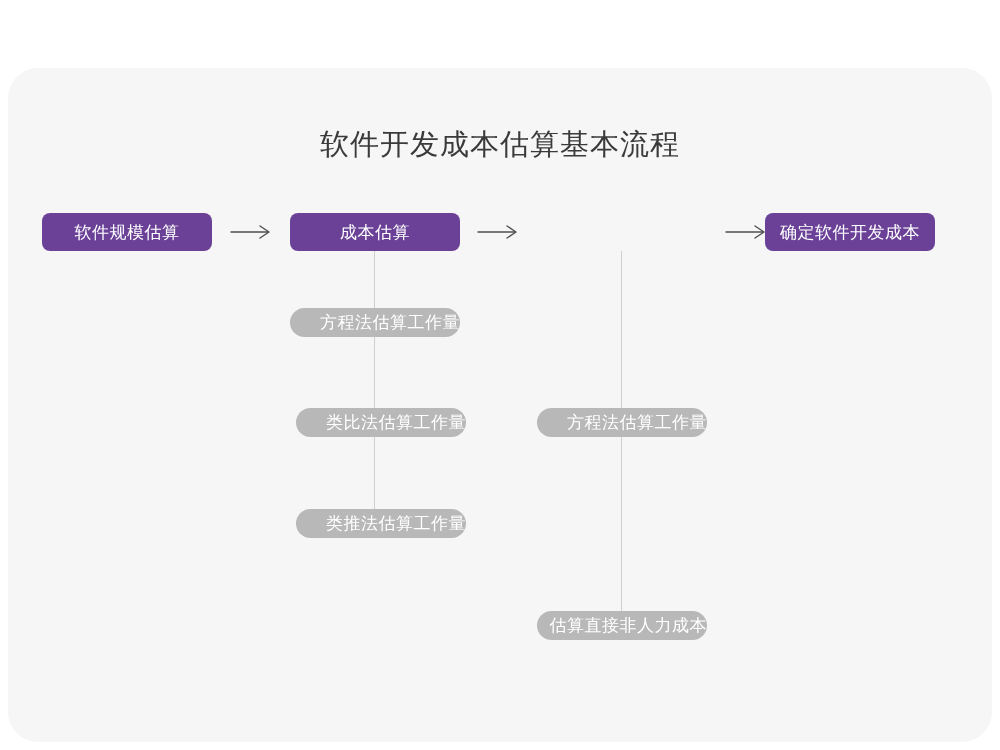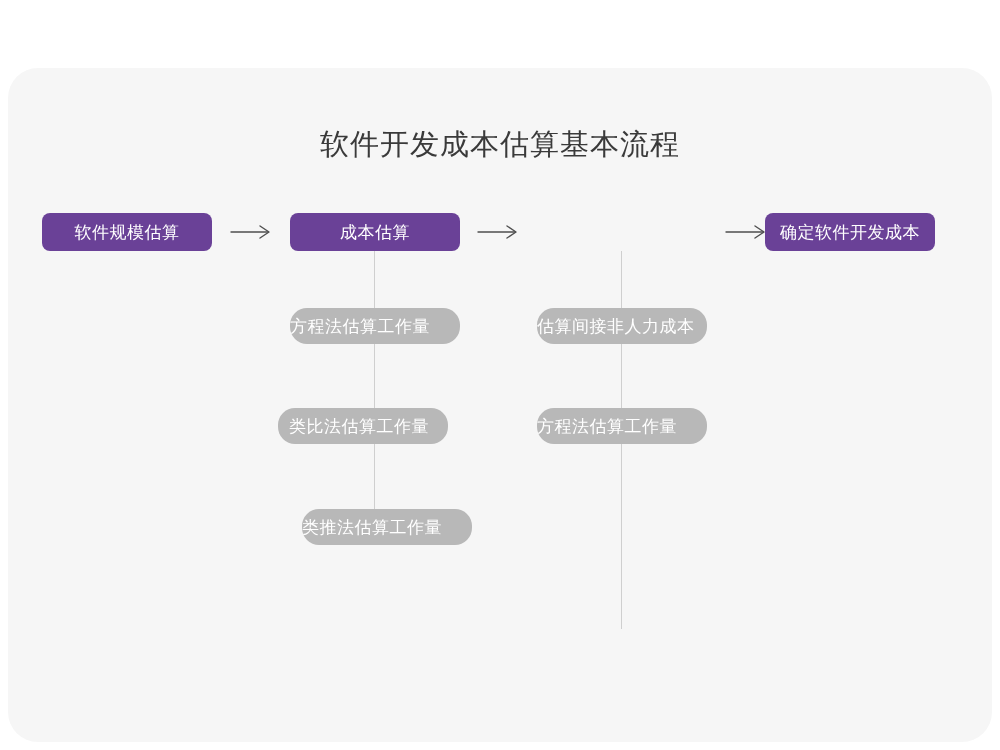--- a/index.html
+++ b/index.html
@@ -42,27 +42,27 @@
     width: 170px; height: 38px;
     background: var(--primary);
     border-radius: 8px;
     color: var(--box-text);
     font-size: 17px;
     letter-spacing: 0.5px;
     display: flex; align-items: center; justify-content: center; text-align: right;
   }
   .substep-box {
     position: absolute;
-    width: 170px; height: 36px;
+    width: 170px; height: 29px;
     background: var(--substep);
     border-radius: 17px;
     color: var(--box-text);
     font-size: 17px;
     letter-spacing: 0.5px;
-    display: flex; align-items: center; justify-content: flex-start;
+    display: flex; align-items: center; justify-content: flex-end;
   }
   .vline {
     position: absolute;
     width: 1px;
     background: var(--line);
   }
   .arrow-svg { position: absolute; width: 44px; height: 16px; }
   .arrow-svg line, .arrow-svg polyline {
     stroke: var(--arrow);
     stroke-width: 1.4;
@@ -74,22 +74,22 @@
   .s0 { left: 34px;  top: 145px; }
   .s1 { left: 282px; top: 145px; }
   .s2 { left: 529px; top: 145px; }
   .s3 { left: 757px; top: 145px; }
   .a0 { left: 221px; top: 156px; }
   .a1 { left: 468px; top: 156px; }
   .a2 { left: 716px; top: 156px; }
   .vl1 { left: 366px; top: 183px; height: 276px; }
   .vl2 { left: 613px; top: 183px; height: 378px; }
   .c1r0 { left: 282px; top: 240px; }
-  .c1r1 { left: 270px; top: 340px; padding-left: 11px; }
-  .c1r2 { left: 294px; top: 441px; }
+  .c1r1 { left: 288px; top: 340px; padding-left: 11px; }
+  .c1r2 { left: 288px; top: 441px; }
   .c2r0 { left: 529px; top: 240px; }
   .c2r1 { left: 529px; top: 340px; }
   .c2r2 { left: 529px; top: 441px; }
   .c2r3 { left: 529px; top: 543px; }
 </style>
 </head>
 <body>
 
 <div class="page">
   <div class="card">
@@ -125,21 +125,21 @@
     <div class="substep-box c1r0">
       <span>方程法估算工作量</span>
     </div>
     <div class="substep-box c1r1">
       <span>类比法估算工作量</span>
     </div>
     <div class="substep-box c1r2">
       <span>类推法估算工作量</span>
     </div>
 
-    <div class="substep-box c2r0">
-      <span>估算间接非人力成本</span>
-    </div>
     <div class="substep-box c2r1">
       <span>方程法估算工作量</span>
+    </div>
+    <div class="substep-box c2r3">
+      <span>估算直接非人力成本</span>
     </div>
 
   </div>
 </div>
 
 </body></html>

